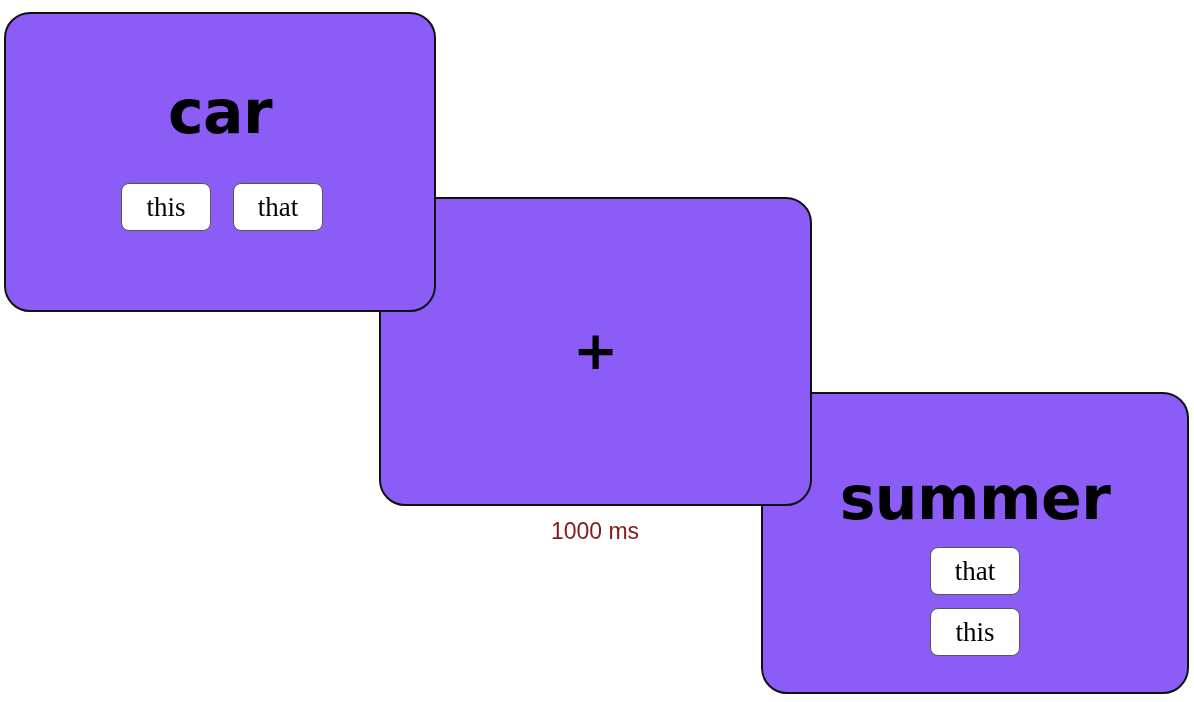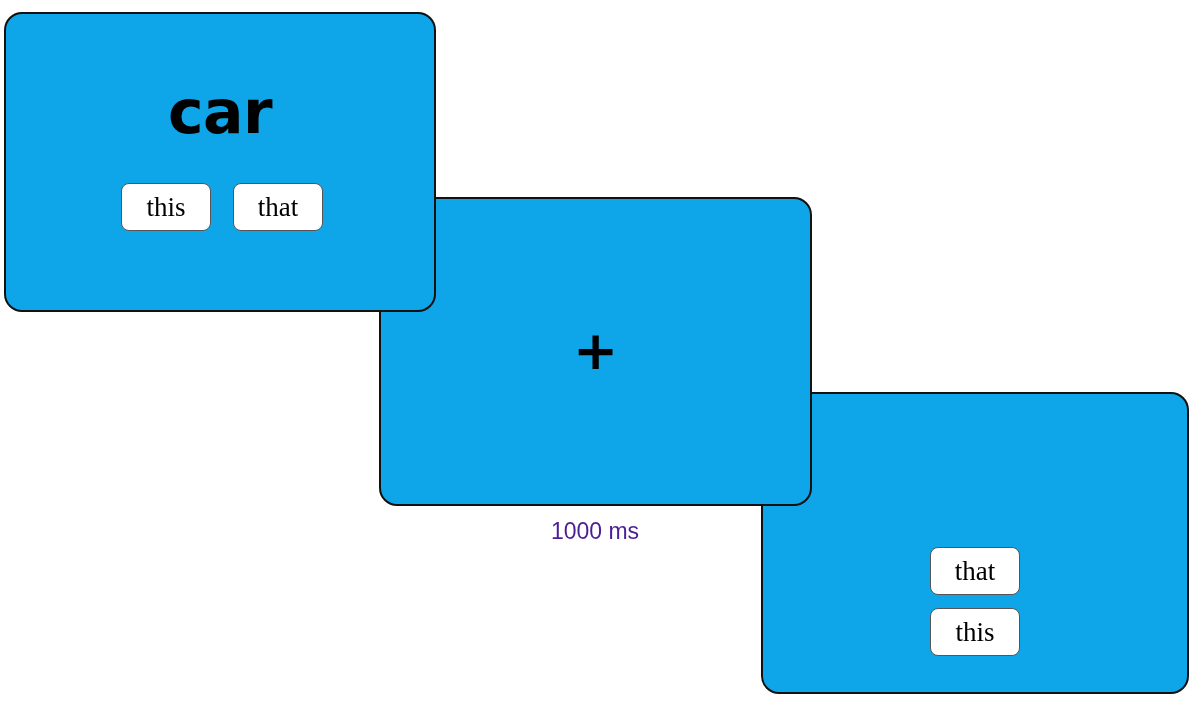--- a/index.html
+++ b/index.html
@@ -16,23 +16,23 @@
     position: relative;
     width: 1194px;
     height: 702px;
     background: #ffffff;
     overflow: hidden;
   }
 
   
   .screen {
     position: absolute;
-    background: #0ea5e9;
+    background: #8b5cf6;
     border: 2.5px solid #111111;
-    border-radius: 18px;
+    border-radius: 26px;
     box-sizing: border-box;
   }
   #screen-1 {
     left: 4px;  top: 12px;
     width: 432px; height: 300px;
     z-index: 3;
   }
   #screen-2 {
     left: 379px; top: 197px;
     width: 433px; height: 309px;
@@ -111,31 +111,32 @@
 
   
   #duration-caption {
     position: absolute;
     left: 492px;
     top: 518px;
     width: 206px;
     text-align: center;
     font-family: "Liberation Sans", sans-serif;
     font-size: 23px;
-    color: #4c1d95;
+    color: #7f1d1d;
     z-index: 4;
     white-space: nowrap;
   }
 </style>
 </head>
 <body>
 
 <div id="stage">
 
   <div class="screen" id="screen-3">
+    <div class="prompt-word">summer</div>
     <div class="options-col">
       <button class="option-btn">that</button>
       <button class="option-btn">this</button>
     </div>
   </div>
 
   <div class="screen" id="screen-2">
     <div class="fixation">+</div>
   </div>
 

